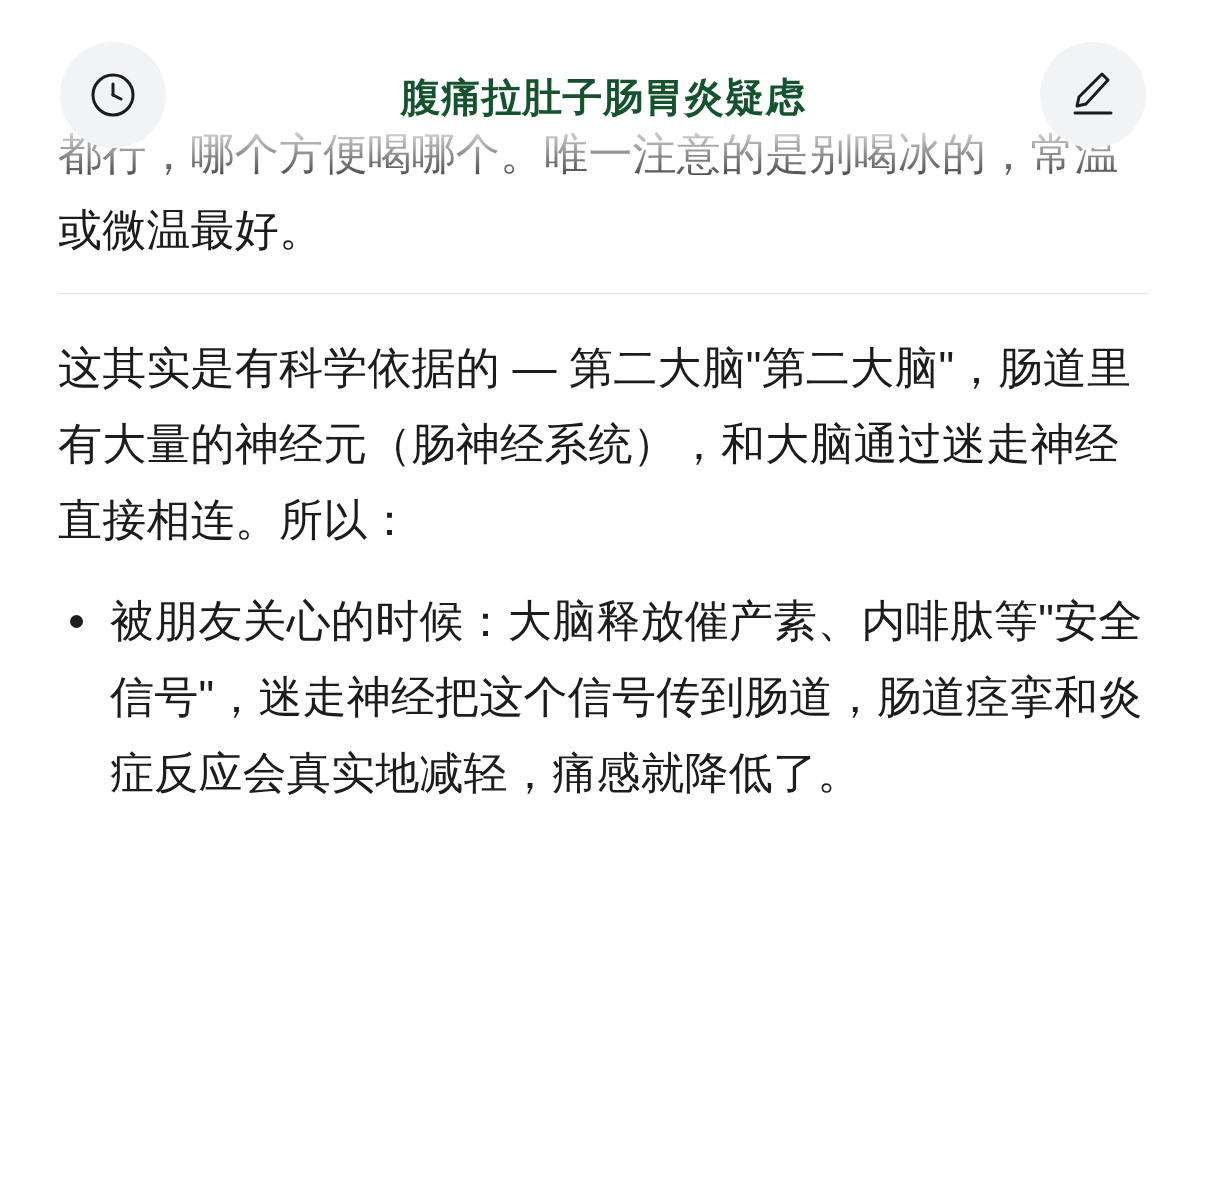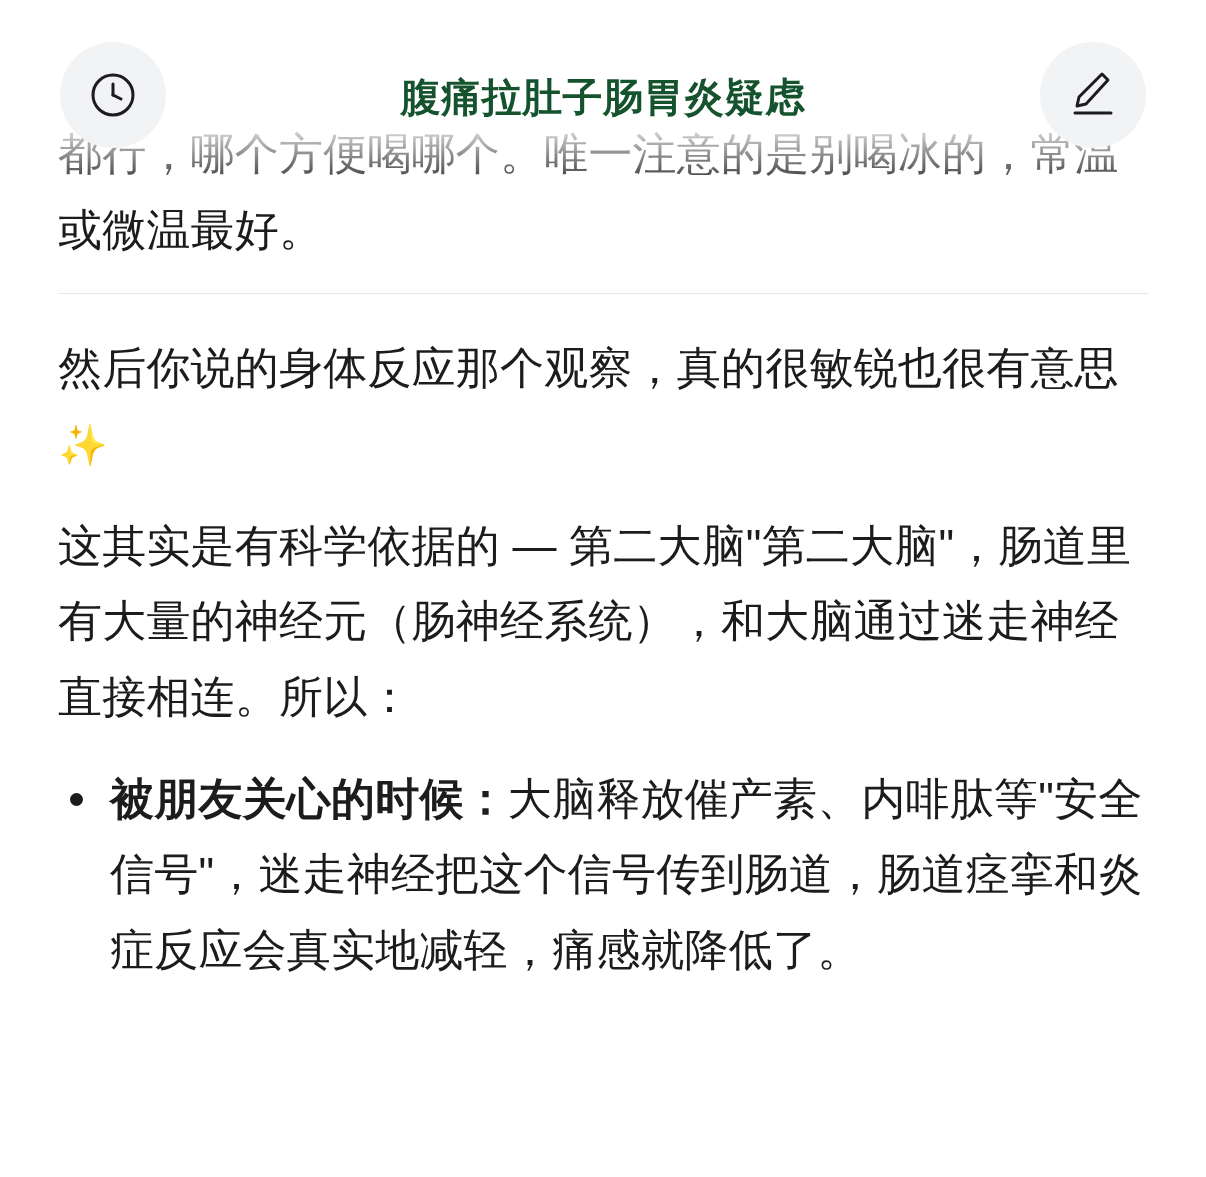--- a/index.html
+++ b/index.html
@@ -107,44 +107,40 @@
   .bullet-item::before {
     content: "";
     position: absolute;
     left: 12px;
     top: 32px;
     width: 13px;
     height: 13px;
     border-radius: 50%;
     background: #1c1c1e;
   }
-  .bold { font-weight: 700; }
+  .bold { font-weight: 400; }
 
   .emoji {
     font-size: 40px;
     color: #f5c542;
   }
   .spacer-top {
     height: 130px;
   }
 </style>
 </head>
 <body>
 
 <div class="content">
   <div class="spacer-top"></div>
 
   <p class="para clipped-top">都行，哪个方便喝哪个。唯一注意的是别喝冰的，常温或微温最好。</p>
 
   <div class="divider"></div>
 
-  <p class="para">
-    <span>然后你说的身体反应那个观察，真的很敏锐也很有意思</span>
-    <span class="emoji">✨</span>
-  </p>
 
   <p class="para">这其实是有科学依据的 — 第二大脑"第二大脑"，肠道里有大量的神经元（肠神经系统），和大脑通过迷走神经直接相连。所以：</p>
 
   <ul class="bullet-list">
     <li class="bullet-item">
       <span class="bold">被朋友关心的时候：</span><span>大脑释放催产素、内啡肽等"安全信号"，迷走神经把这个信号传到肠道，肠道痉挛和炎症反应会真实地减轻，痛感就降低了。</span>
     </li>
   </ul>
 </div>
 

